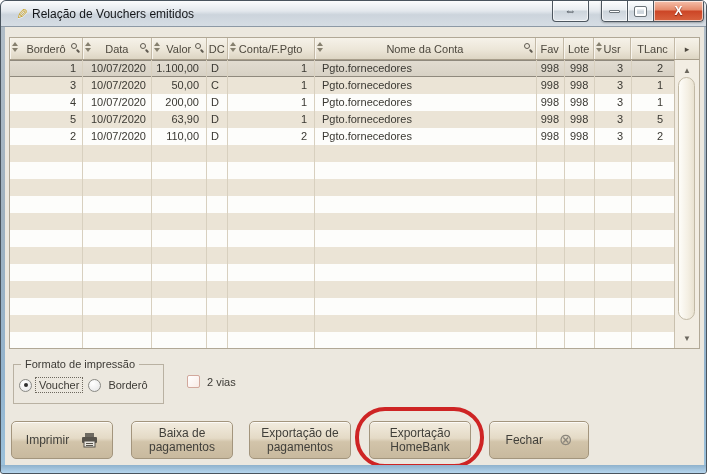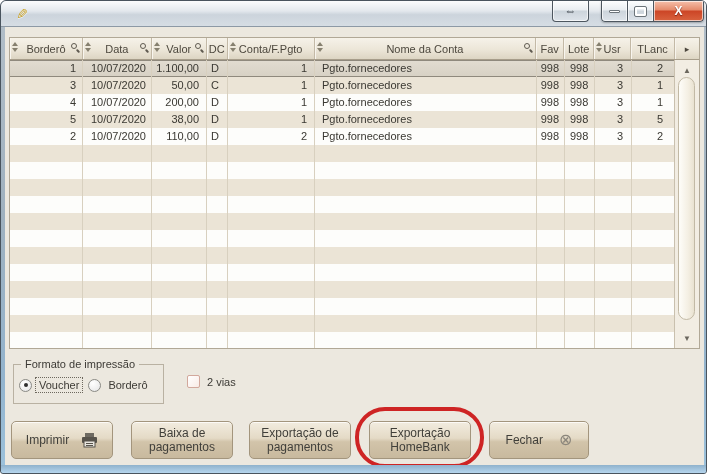--- a/index.html
+++ b/index.html
@@ -135,20 +135,21 @@
   .annotation-ring { position:absolute; left:354px; top:406px; width:129px; height:61px;
     border:4px solid #ce2424; border-radius:30px; pointer-events:none; }
 </style>
 </head>
 <body>
 
 <div id="window">
 
   <div class="titlebar">
     <span class="app-icon">✎</span>
+    <span class="title-text">Relação de Vouchers emitidos</span>
     <div class="glass-btn restore-btn">
       <span>⇔</span>
     </div>
     <div class="ctl-group">
       <div class="ctl-btn min">
         <span class="glyph-minimize"></span>
       </div>
       <div class="ctl-btn max">
         <span class="glyph-maximize"></span>
       </div>
@@ -269,21 +270,21 @@
           <div class="gcell" style="width: 87px; text-align: right; padding-right: 7px;">1</div>
           <div class="gcell" style="width: 222px; text-align: left; padding-left: 7px;">Pgto.fornecedores</div>
           <div class="gcell" style="width: 28px; text-align: right; padding-right: 5px;">998</div>
           <div class="gcell" style="width: 30px; text-align: left; padding-left: 5px;">998</div>
           <div class="gcell" style="width: 37px; text-align: right; padding-right: 8px;">3</div>
           <div class="gcell" style="width: 44px; text-align: right; padding-right: 12px;">1</div>
         </div>
         <div class="grow beige">
           <div class="gcell" style="width: 73px; text-align: right; padding-right: 6px;">5</div>
           <div class="gcell" style="width: 69px; text-align: right; padding-right: 5px;">10/07/2020</div>
-          <div class="gcell" style="width: 55px; text-align: right; padding-right: 7px;">38,00</div>
+          <div class="gcell" style="width: 55px; text-align: right; padding-right: 7px;">63,90</div>
           <div class="gcell" style="width: 21px; text-align: left; padding-left: 4px;">D</div>
           <div class="gcell" style="width: 87px; text-align: right; padding-right: 7px;">1</div>
           <div class="gcell" style="width: 222px; text-align: left; padding-left: 7px;">Pgto.fornecedores</div>
           <div class="gcell" style="width: 28px; text-align: right; padding-right: 5px;">998</div>
           <div class="gcell" style="width: 30px; text-align: left; padding-left: 5px;">998</div>
           <div class="gcell" style="width: 37px; text-align: right; padding-right: 8px;">3</div>
           <div class="gcell" style="width: 44px; text-align: right; padding-right: 12px;">5</div>
         </div>
         <div class="grow">
           <div class="gcell" style="width: 73px; text-align: right; padding-right: 6px;">2</div>

